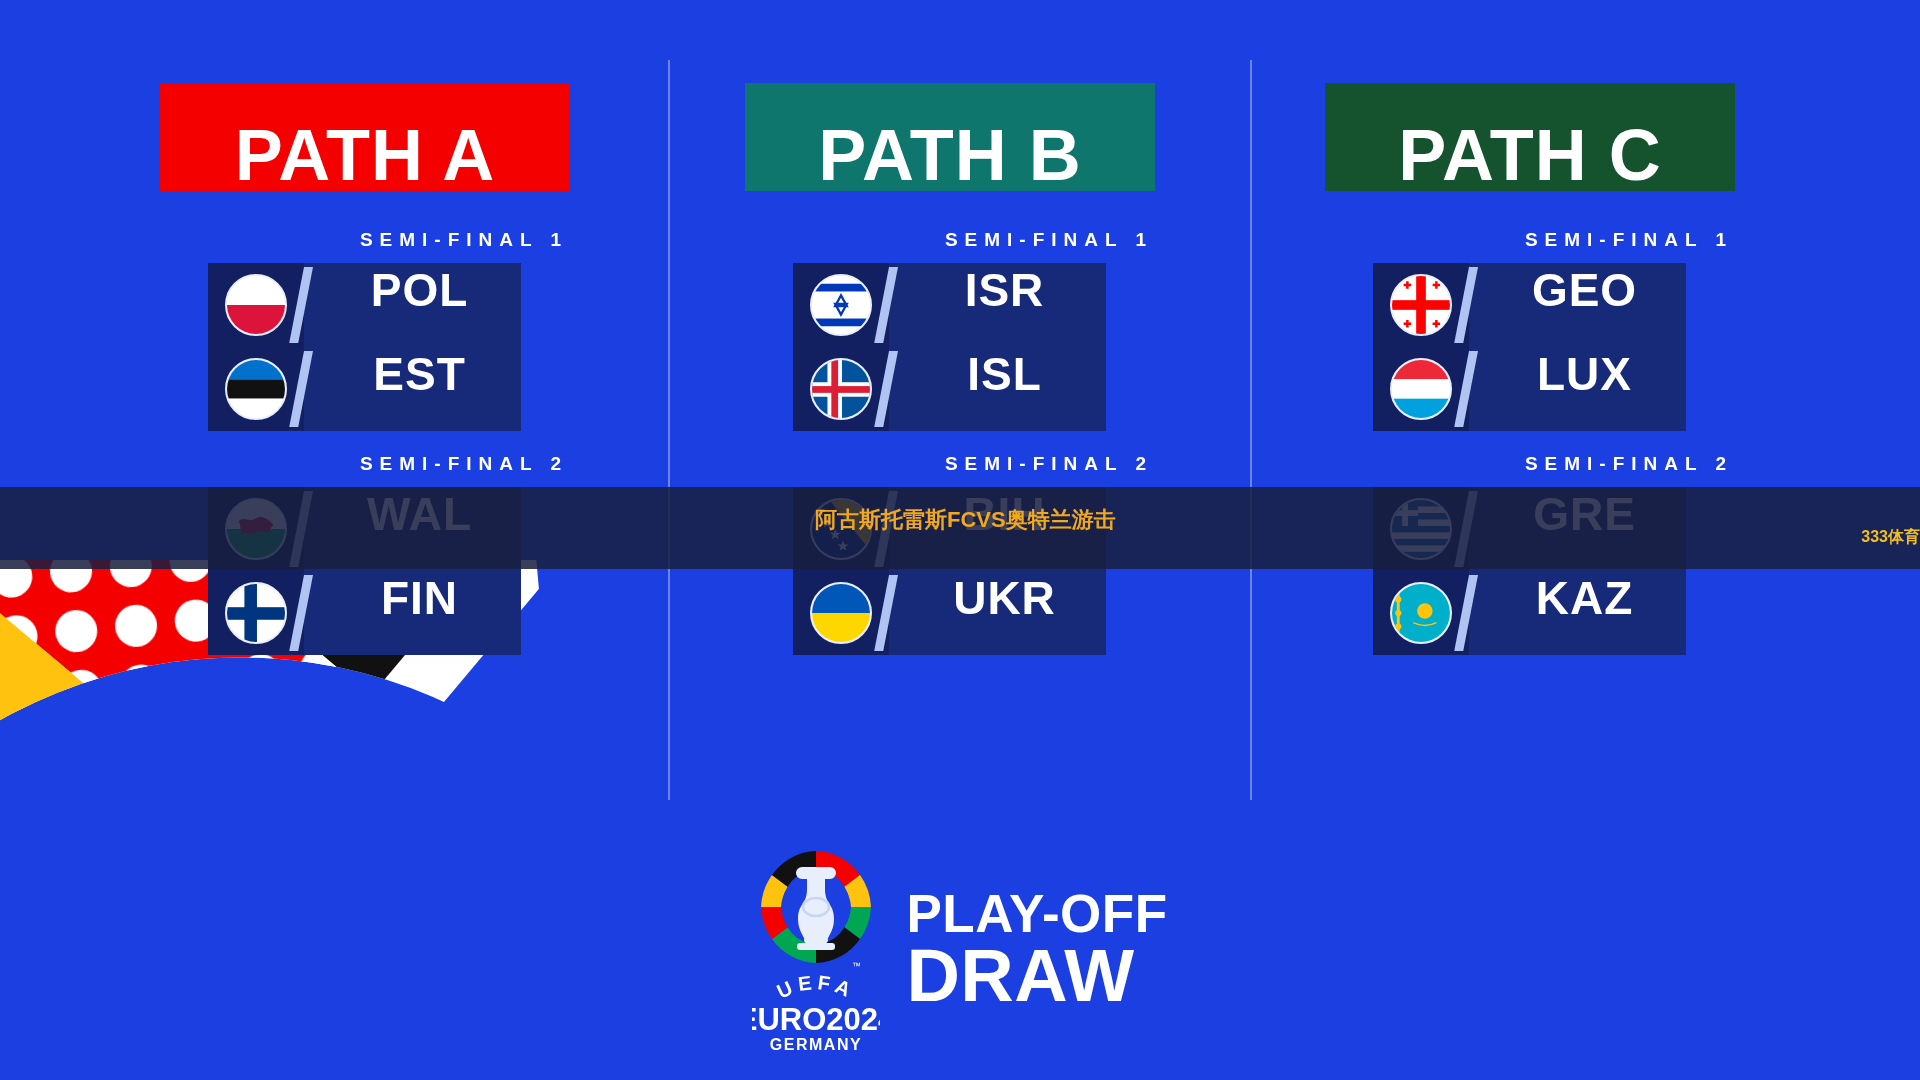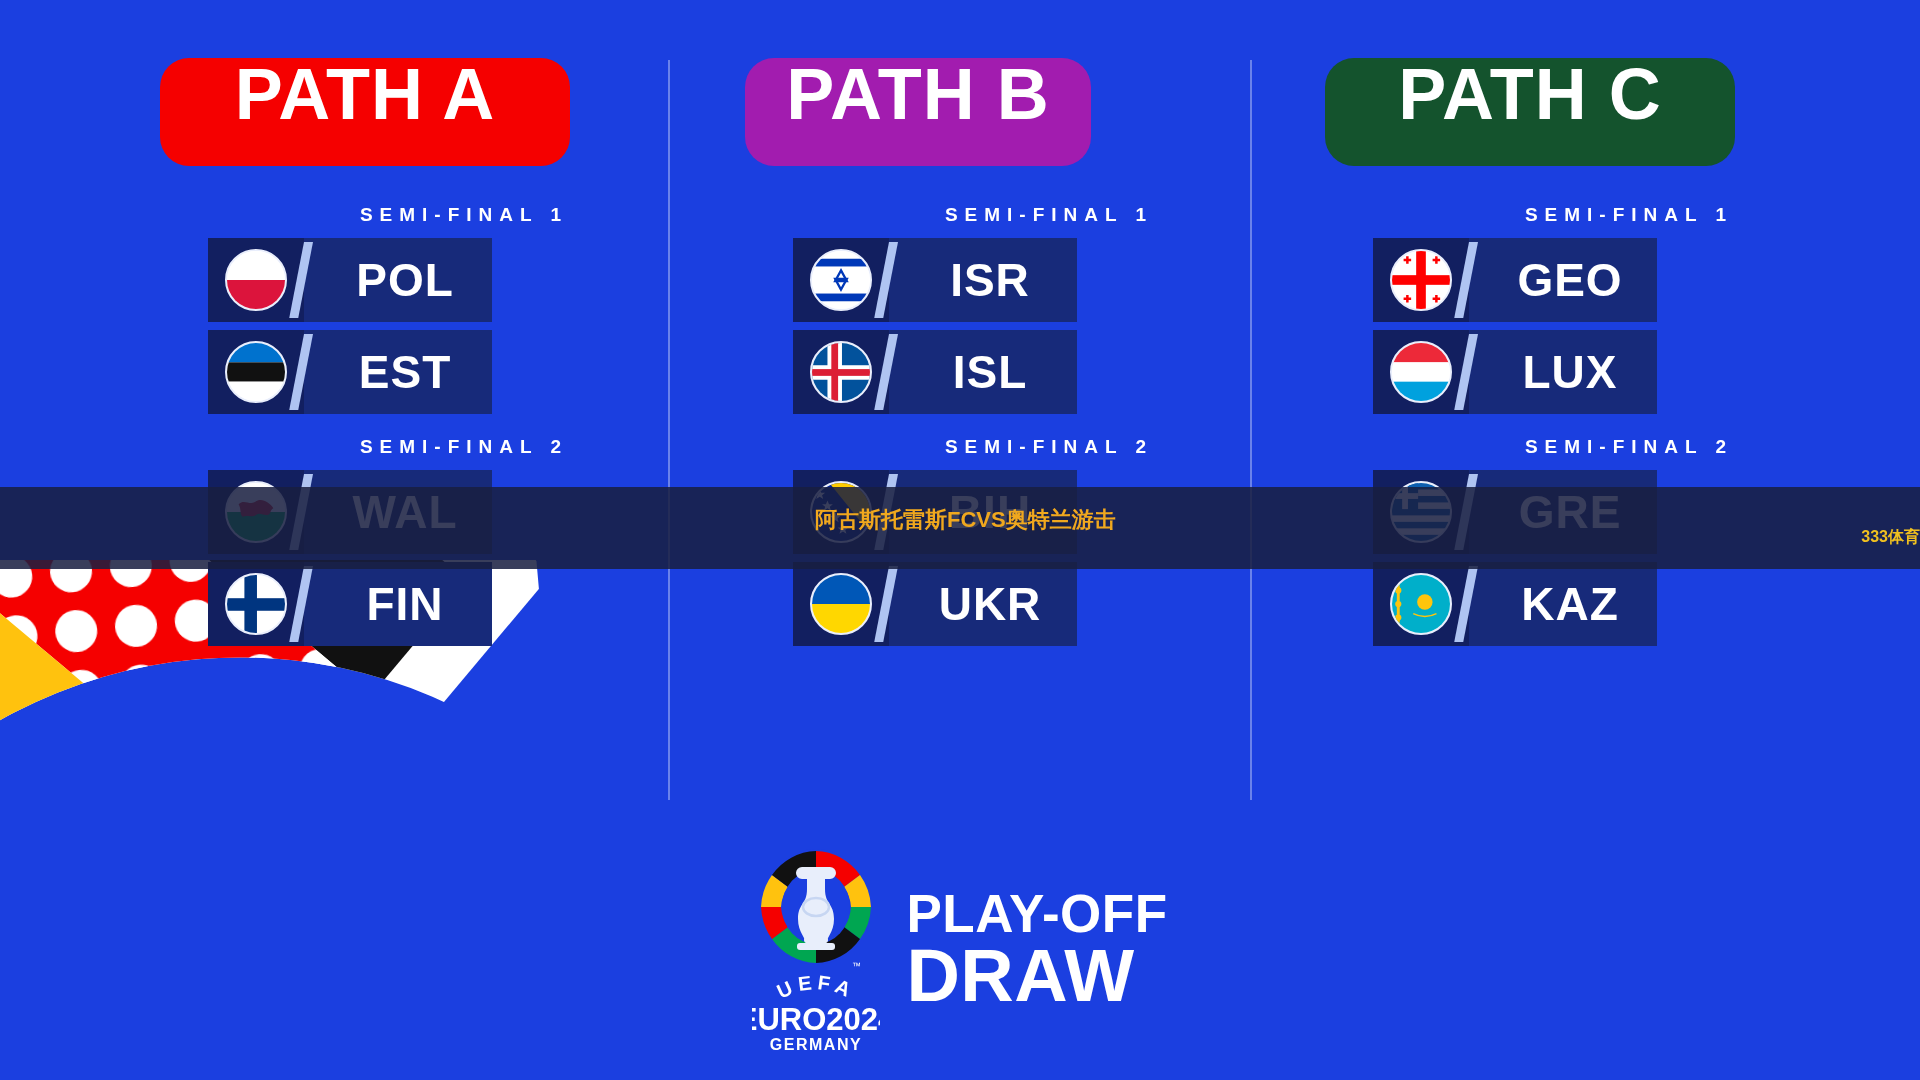--- a/index.html
+++ b/index.html
@@ -19,42 +19,41 @@
   .path-col { position:absolute; top:0; width:560px; height:810px; }
   .path-col.a { left:160px; }
   .path-col.b { left:745px; }
   .path-col.c { left:1325px; }
 
   .divider { position:absolute; top:60px; width:2px; height:740px; background:rgba(255,255,255,.35); }
   .divider.d1 { left:668px; }
   .divider.d2 { left:1250px; }
 
   .path-banner {
-    height:108px; display:flex; align-items:flex-start; justify-content:center;
-    margin-top:58px;
-    border-radius:29px;
+    height:108px; display:flex; align-items:flex-end; justify-content:center;
+    margin-top:83px;
   }
   .path-banner span {
     font-size:72px; font-weight:bold; color:#fff; letter-spacing:1px;
     line-height:1; font-family:"Liberation Sans", sans-serif;
   }
   .banner-a { background:#F50000; width:410px; }
-  .banner-b { background:#a21caf; width:346px; }
+  .banner-b { background:#0f766e; width:410px; }
   .banner-c { background:#14532d; width:410px; }
 
   .sf-label {
     color:#fff; font-size:19px; font-weight:bold; letter-spacing:7px;
     margin:38px 0 12px 48px;
     text-align:center;
   }
   .sf-label.second { margin-top:22px; }
 
   .team-row {
-    position:relative; width:284px; height:84px; margin-left:48px;
-    background:#172A7A; display:flex; align-items:center; margin-bottom:8px;
+    position:relative; width:313px; height:84px; margin-left:48px;
+    background:#172A7A; display:flex; 
   }
   .flag-cell {
     width:96px; height:84px; background:#121F60;
     display:flex; align-items:center; justify-content:center; flex:none;
   }
   .flag {
     width:62px; height:62px; border-radius:50%; overflow:hidden;
     border:2px solid #e9eefc; position:relative; background:#fff;
   }
   .flag svg { display:block; width:100%; height:100%; }

